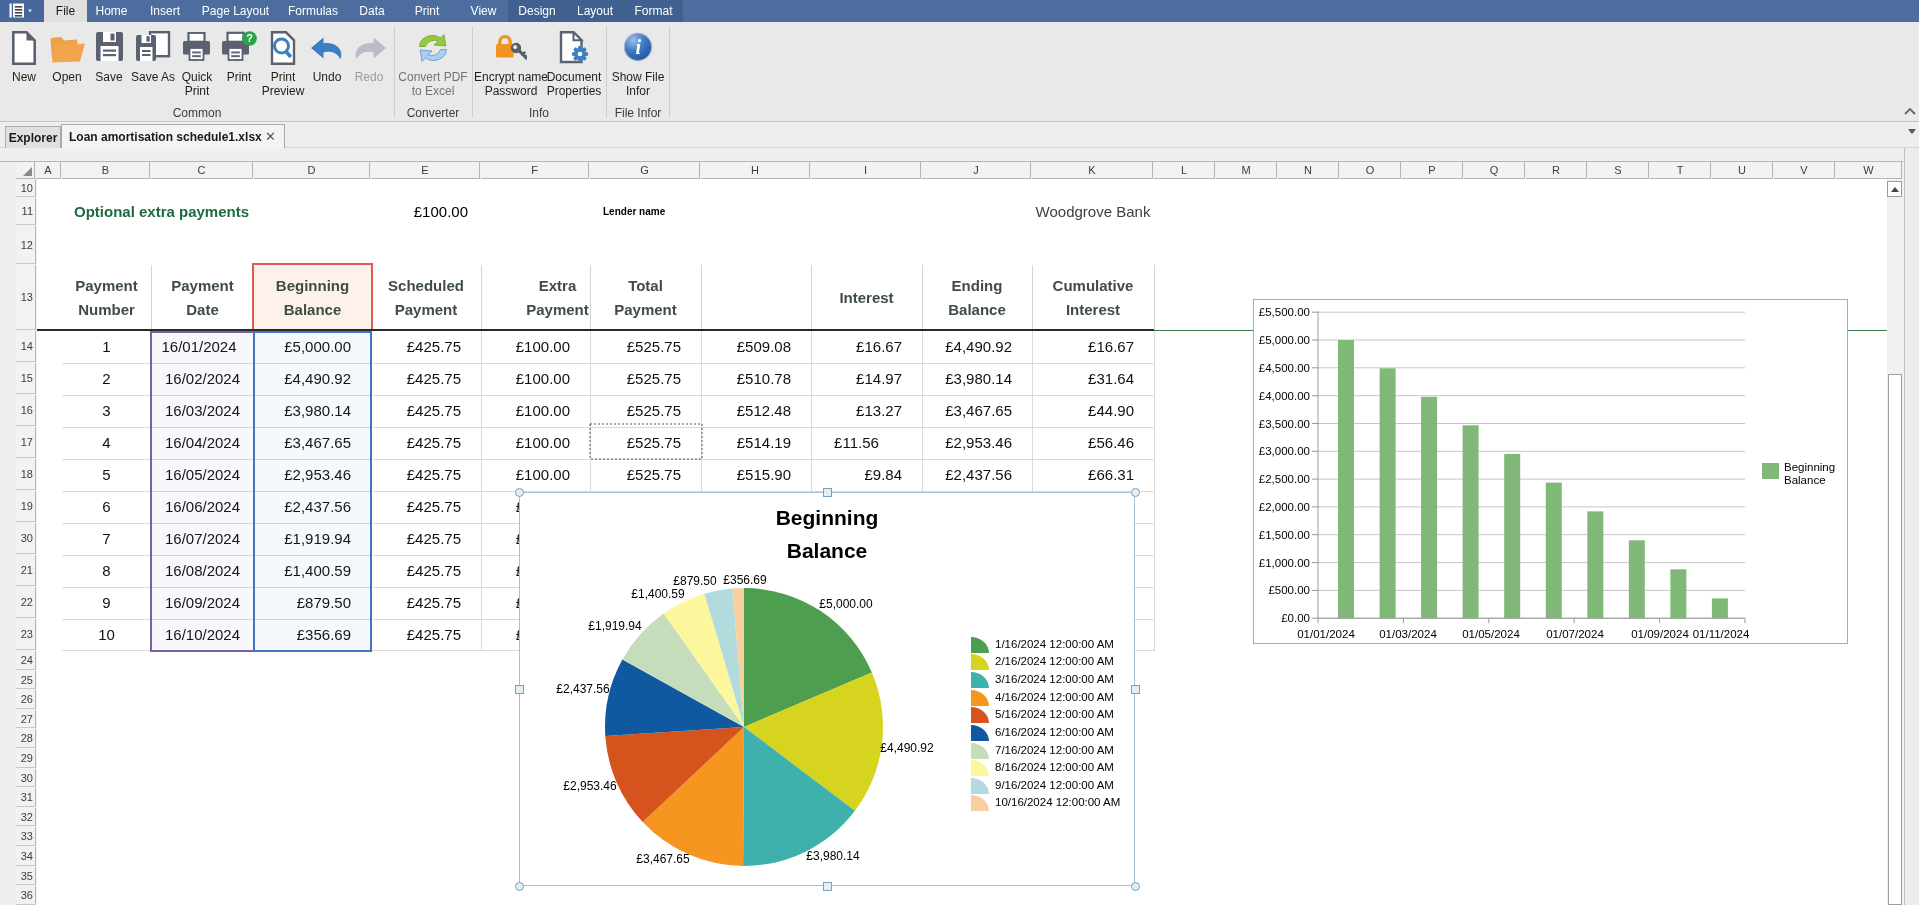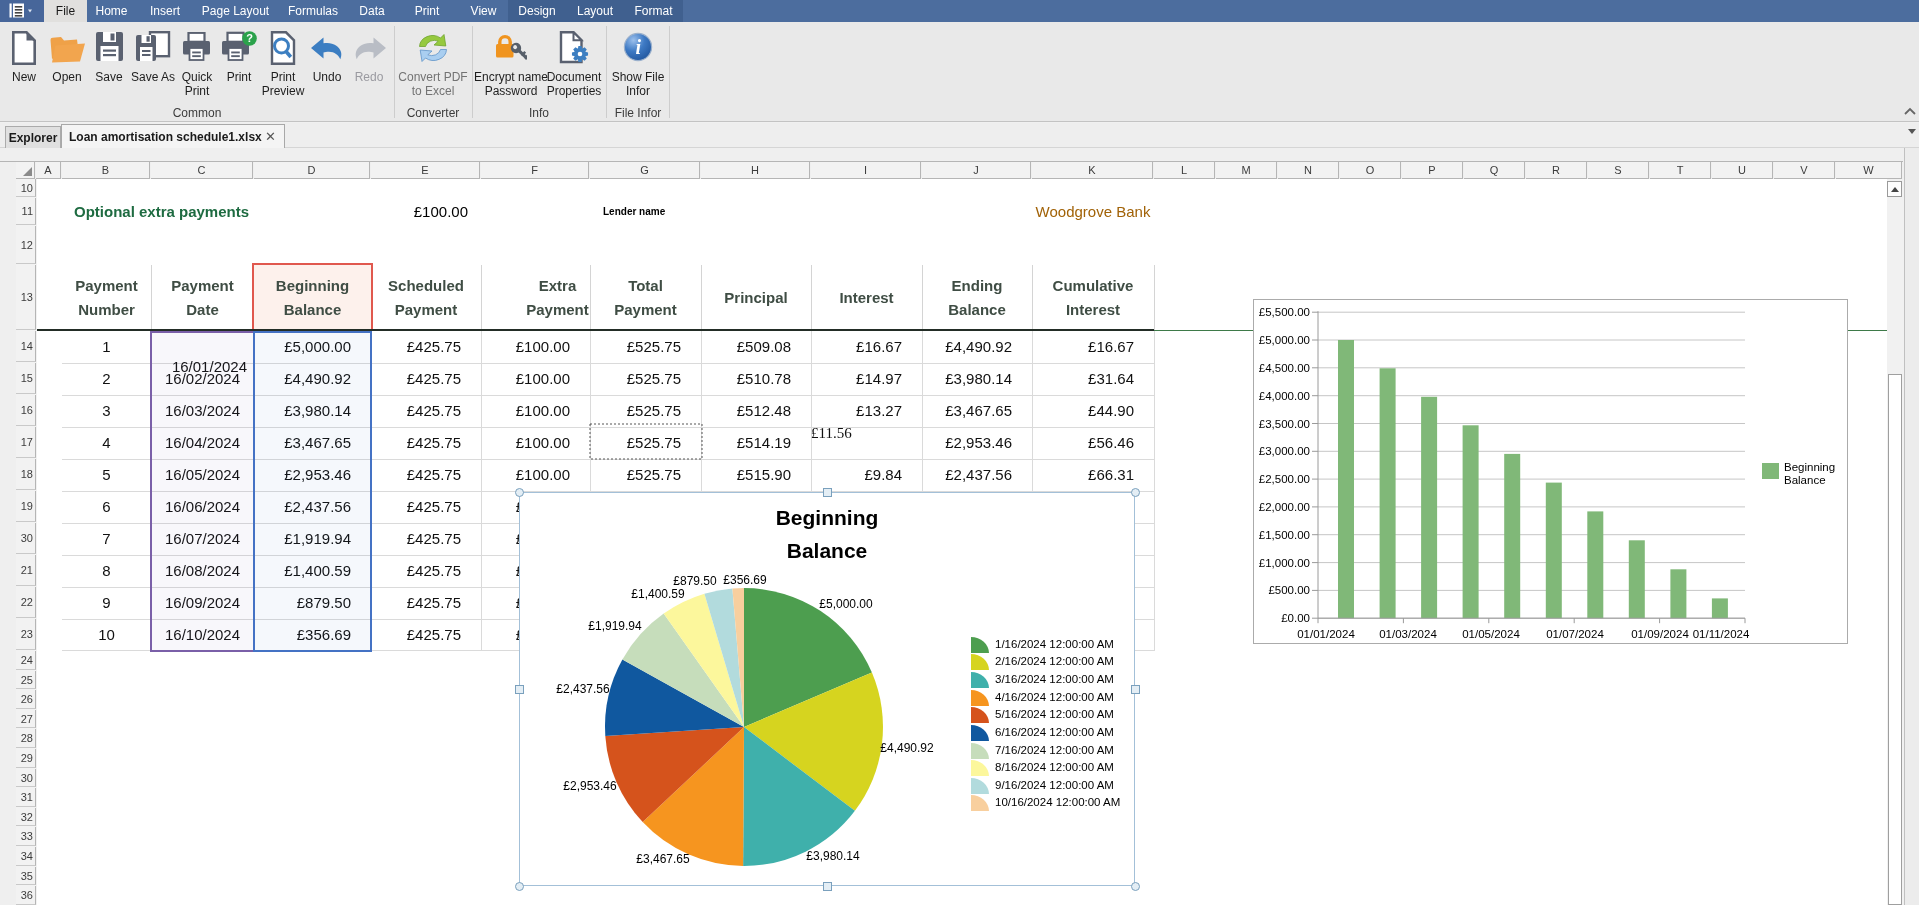--- a/index.html
+++ b/index.html
@@ -305,29 +305,28 @@
   </div>
 
   <div style="position:absolute;left:37px;top:18px;width:1851px;height:726px;background:#fff;"></div>
 
 </div>
 <div style="position:absolute;left:0;top:0;width:1919px;height:905px;pointer-events:none;">
 
   <div style="position:absolute;left:74px;top:198px;height:27px;line-height:27px;font-size:15px;font-weight:bold;color:#1e6b41;">Optional extra payments</div>
   <div style="position:absolute;left:371px;top:198px;width:97px;height:27px;line-height:27px;font-size:15px;color:#000;text-align:right;">£100.00</div>
   <div style="position:absolute;left:603px;top:198px;height:27px;line-height:27px;font-size:10px;font-weight:bold;color:#000000;">Lender name</div>
-  <div style="position:absolute;left:1032px;top:198px;width:122px;height:27px;line-height:27px;font-size:15px;color:#a16207;text-align:center;">Woodgrove Bank</div>
+  <div style="position:absolute;left:1032px;top:198px;width:122px;height:27px;line-height:27px;font-size:15px;color:#404040;text-align:center;">Woodgrove Bank</div>
 
   <div class="th" style="left:62px;width:89px;">Payment<br>Number</div>
     <div class="th" style="left:151px;width:103px;">Payment<br>Date</div>
     <div class="th" style="left:254px;width:117px;">Beginning<br>Balance</div>
     <div class="th" style="left:371px;width:110px;">Scheduled<br>Payment</div>
     <div class="th" style="left:503px;width:109px;">Extra<br>Payment</div>
     <div class="th" style="left:590px;width:111px;">Total<br>Payment</div>
-    <div class="th" style="left:701px;width:110px;">Principal</div>
     <div class="th" style="left:811px;width:111px;">Interest</div>
     <div class="th" style="left:922px;width:110px;">Ending<br>Balance</div>
     <div class="th" style="left:1032px;width:122px;">Cumulative<br>Interest</div>
   <div style="position:absolute;left:62px;top:363px;width:1092px;height:1px;background:#dadada;"></div>
     <div style="position:absolute;left:62px;top:395px;width:1092px;height:1px;background:#dadada;"></div>
     <div style="position:absolute;left:62px;top:427px;width:1092px;height:1px;background:#dadada;"></div>
     <div style="position:absolute;left:62px;top:459px;width:1092px;height:1px;background:#dadada;"></div>
     <div style="position:absolute;left:62px;top:491px;width:1092px;height:1px;background:#dadada;"></div>
     <div style="position:absolute;left:62px;top:523px;width:1092px;height:1px;background:#dadada;"></div>
     <div style="position:absolute;left:62px;top:555px;width:1092px;height:1px;background:#dadada;"></div>
@@ -345,21 +344,21 @@
     <div style="position:absolute;left:254px;top:265px;width:1px;height:65px;background:#d4d4d4;"></div>
     <div style="position:absolute;left:371px;top:265px;width:1px;height:65px;background:#d4d4d4;"></div>
     <div style="position:absolute;left:481px;top:265px;width:1px;height:65px;background:#d4d4d4;"></div>
     <div style="position:absolute;left:590px;top:265px;width:1px;height:65px;background:#d4d4d4;"></div>
     <div style="position:absolute;left:701px;top:265px;width:1px;height:65px;background:#d4d4d4;"></div>
     <div style="position:absolute;left:811px;top:265px;width:1px;height:65px;background:#d4d4d4;"></div>
     <div style="position:absolute;left:922px;top:265px;width:1px;height:65px;background:#d4d4d4;"></div>
     <div style="position:absolute;left:1032px;top:265px;width:1px;height:65px;background:#d4d4d4;"></div>
     <div style="position:absolute;left:1154px;top:265px;width:1px;height:65px;background:#d4d4d4;"></div>
   <div class="td" style="top:331px;left:62px;width:89px;text-align:center;">1</div>
-    <div class="td" style="top:331px;left:151px;width:96px;text-align:right;margin-top:20px;">16/01/2024</div>
+    <div class="td" style="top:331px;left:151px;width:96px;text-align:center;">16/01/2024</div>
     <div class="td" style="top:331px;left:254px;width:97px;text-align:right;">£5,000.00</div>
     <div class="td" style="top:331px;left:371px;width:90px;text-align:right;">£425.75</div>
     <div class="td" style="top:331px;left:481px;width:89px;text-align:right;">£100.00</div>
     <div class="td" style="top:331px;left:590px;width:91px;text-align:right;">£525.75</div>
     <div class="td" style="top:331px;left:701px;width:90px;text-align:right;">£509.08</div>
     <div class="td" style="top:331px;left:811px;width:91px;text-align:right;">£16.67</div>
     <div class="td" style="top:331px;left:922px;width:90px;text-align:right;">£4,490.92</div>
     <div class="td" style="top:331px;left:1032px;width:102px;text-align:right;">£16.67</div>
     <div class="td" style="top:363px;left:62px;width:89px;text-align:center;">2</div>
     <div class="td" style="top:363px;left:151px;width:103px;text-align:center;">16/02/2024</div>
@@ -381,21 +380,21 @@
     <div class="td" style="top:395px;left:811px;width:91px;text-align:right;">£13.27</div>
     <div class="td" style="top:395px;left:922px;width:90px;text-align:right;">£3,467.65</div>
     <div class="td" style="top:395px;left:1032px;width:102px;text-align:right;">£44.90</div>
     <div class="td" style="top:427px;left:62px;width:89px;text-align:center;">4</div>
     <div class="td" style="top:427px;left:151px;width:103px;text-align:center;">16/04/2024</div>
     <div class="td" style="top:427px;left:254px;width:97px;text-align:right;">£3,467.65</div>
     <div class="td" style="top:427px;left:371px;width:90px;text-align:right;">£425.75</div>
     <div class="td" style="top:427px;left:481px;width:89px;text-align:right;">£100.00</div>
     <div class="td" style="top:427px;left:590px;width:91px;text-align:right;">£525.75</div>
     <div class="td" style="top:427px;left:701px;width:90px;text-align:right;">£514.19</div>
-    <div class="td" style="top:418px;left:811px;width:91px;text-align:left;font-family:Liberation Serif, serif;">£11.56</div>
+    <div class="td" style="top:427px;left:811px;width:91px;text-align:center;">£11.56</div>
     <div class="td" style="top:427px;left:922px;width:90px;text-align:right;">£2,953.46</div>
     <div class="td" style="top:427px;left:1032px;width:102px;text-align:right;">£56.46</div>
     <div class="td" style="top:459px;left:62px;width:89px;text-align:center;">5</div>
     <div class="td" style="top:459px;left:151px;width:103px;text-align:center;">16/05/2024</div>
     <div class="td" style="top:459px;left:254px;width:97px;text-align:right;">£2,953.46</div>
     <div class="td" style="top:459px;left:371px;width:90px;text-align:right;">£425.75</div>
     <div class="td" style="top:459px;left:481px;width:89px;text-align:right;">£100.00</div>
     <div class="td" style="top:459px;left:590px;width:91px;text-align:right;">£525.75</div>
     <div class="td" style="top:459px;left:701px;width:90px;text-align:right;">£515.90</div>
     <div class="td" style="top:459px;left:811px;width:91px;text-align:right;">£9.84</div>

